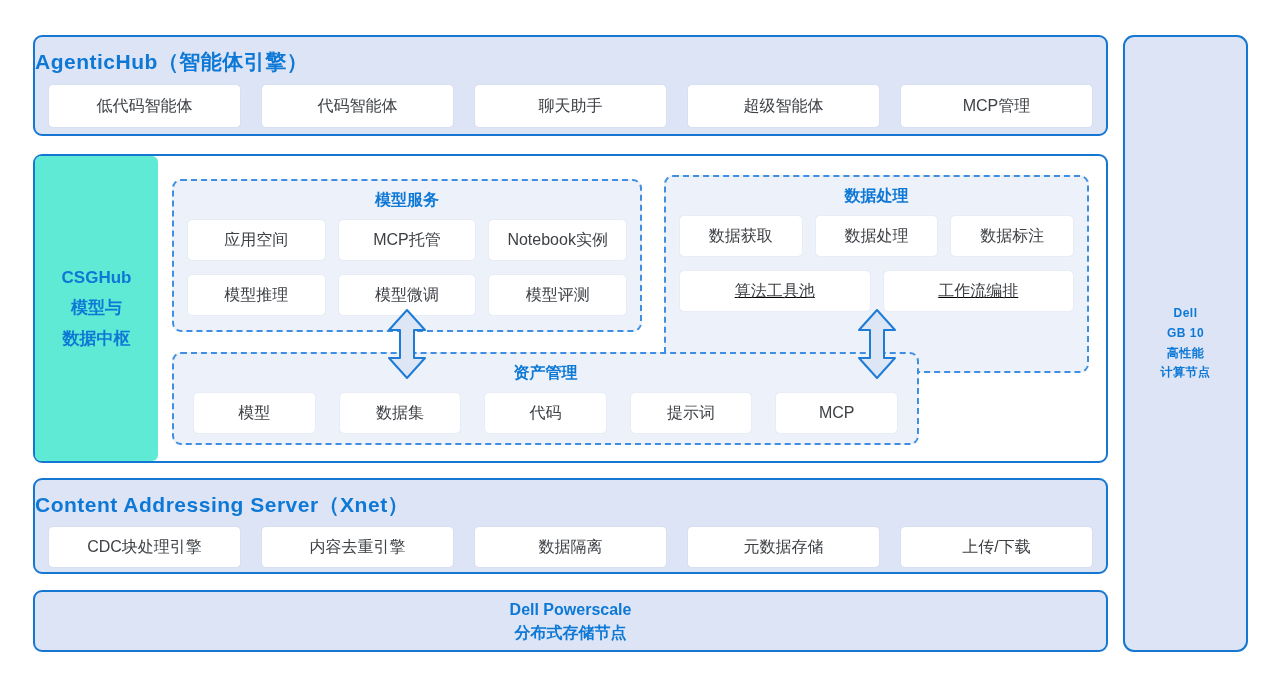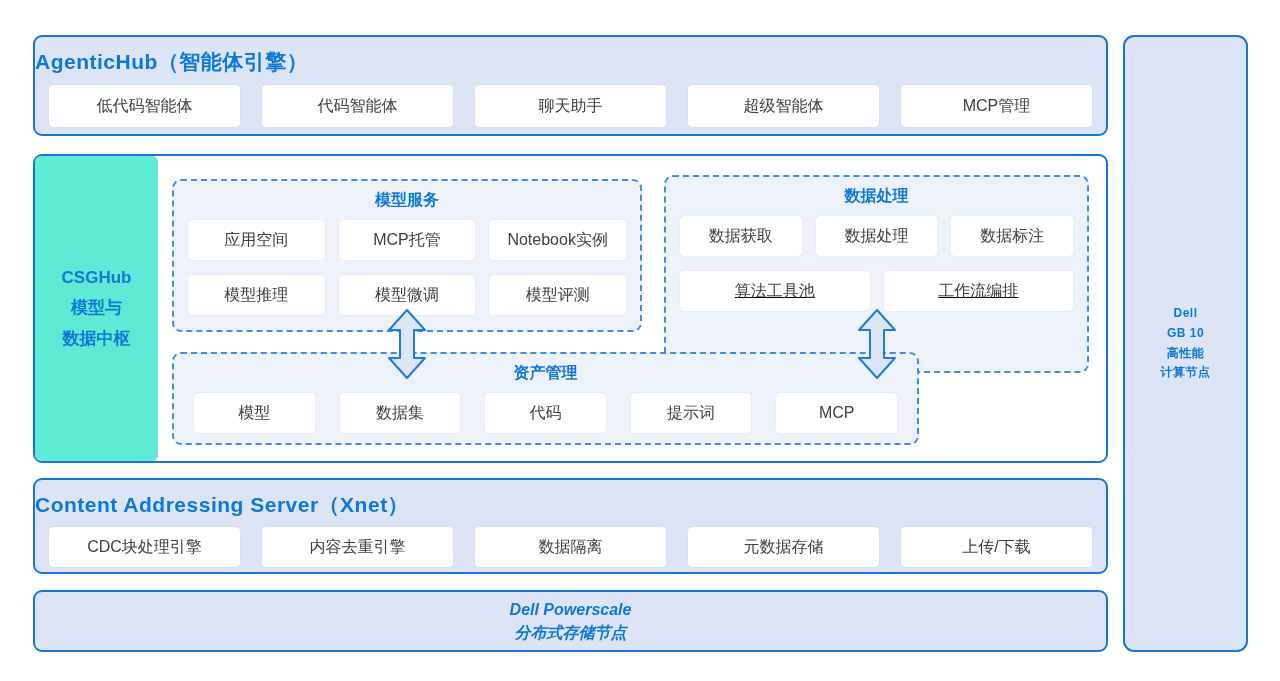--- a/index.html
+++ b/index.html
@@ -53,21 +53,21 @@
   .arrow { position:absolute; width:38px; height:70px; z-index:5; }
   #arrow-left  { left:353px; top:153px; }
   #arrow-right { left:823px; top:153px; }
 
   
   #cas { left:33px; top:478px; width:1075px; height:96px; }
   #cas .btn-row { padding-top:8px; }
 
   
   #powerscale { left:33px; top:590px; width:1075px; height:62px;
-    display:flex; align-items:center; justify-content:center;font-style:italic; }
+    display:flex; align-items:center; justify-content:center; }
   .center-lines { text-align:center; color:#0d78d6; font-weight:bold; font-size:16px; line-height:1.45; }
 
   
   #gb10 { left:1123px; top:35px; width:125px; height:617px; border-radius:11px;
     display:flex; align-items:center; justify-content:center; }
   #gb10 .center-lines { font-size:12px; line-height:1.65; letter-spacing:0.5px; }
 </style>
 </head>
 <body>
 

